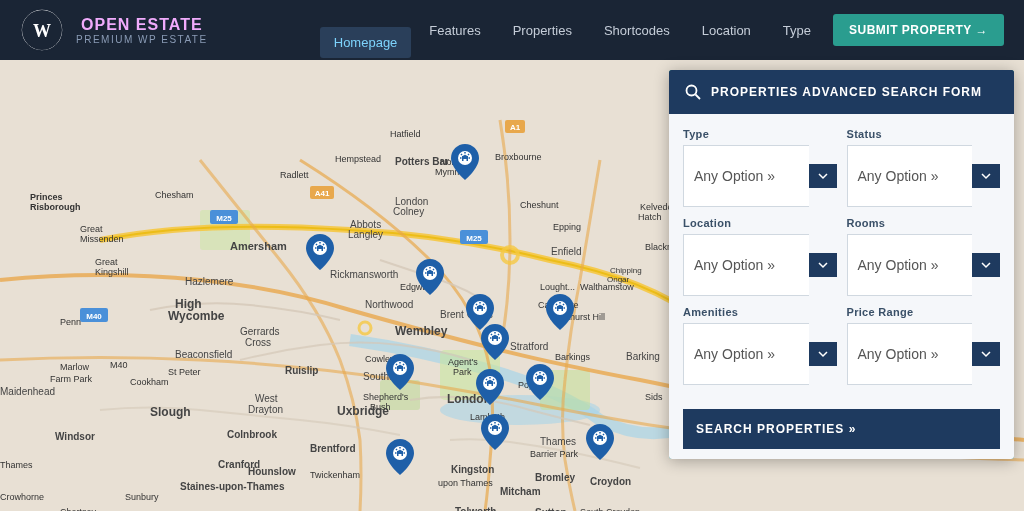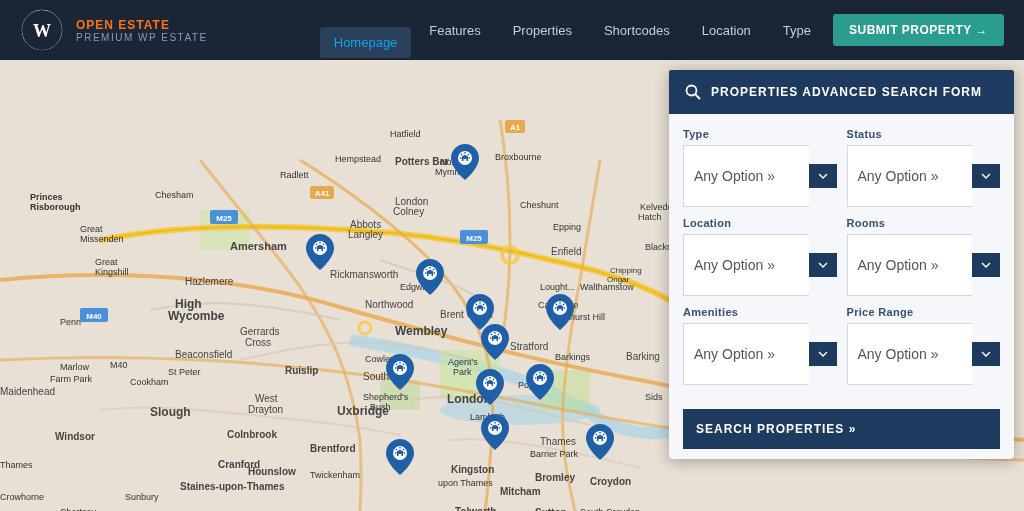--- a/index.html
+++ b/index.html
@@ -20,42 +20,42 @@
       display: flex;
       align-items: center;
       gap: 12px;
       margin-right: auto;
     }
     #wp-logo {
       width: 44px;
       height: 44px;
     }
     #site-name-area { display: flex; flex-direction: column; }
-    #site-title { color: #f97316; font-size: 12px; font-weight: 700; letter-spacing: 1px; }
+    #site-title { color: #f0abfc; font-size: 16px; font-weight: 700; letter-spacing: 1px; text-align: center; }
     #site-subtitle { color: #8a9bb5; font-size: 10px; letter-spacing: 1.5px; }
 
     #nav {
       display: flex;
       align-items: center;
       gap: 4px;
     }
     .nav-item {
       color: #c5cdd8;
       font-size: 13px;
       padding: 8px 14px;
       cursor: pointer;
       border-radius: 3px;
       text-decoration: none;
     }
     .nav-item:hover, .nav-item.active {
       color: #ffffff;
     }
     .nav-item.active {
       background: #2a3f5a;
-      color: #0ea5e9;
+      color: #7dd3fc;
       margin-top: 24px;
     }
     #submit-btn {
       background: #2a9d8f;
       color: #ffffff;
       font-size: 12px;
       font-weight: 700;
       padding: 9px 16px;
       border-radius: 3px;
       cursor: pointer;

